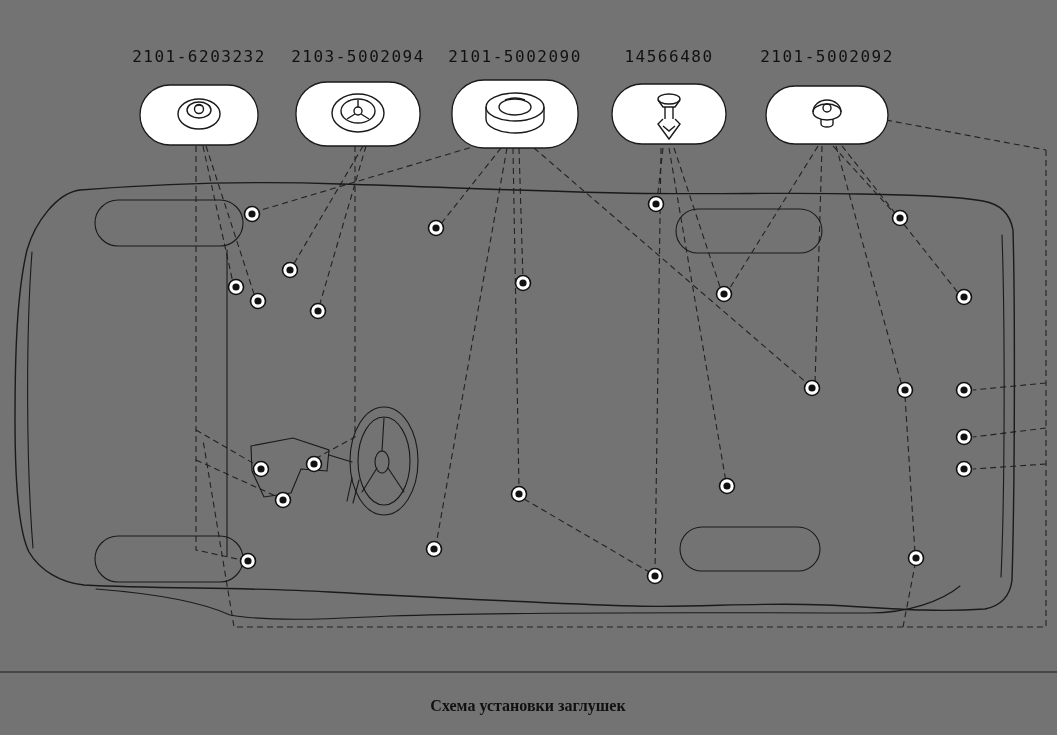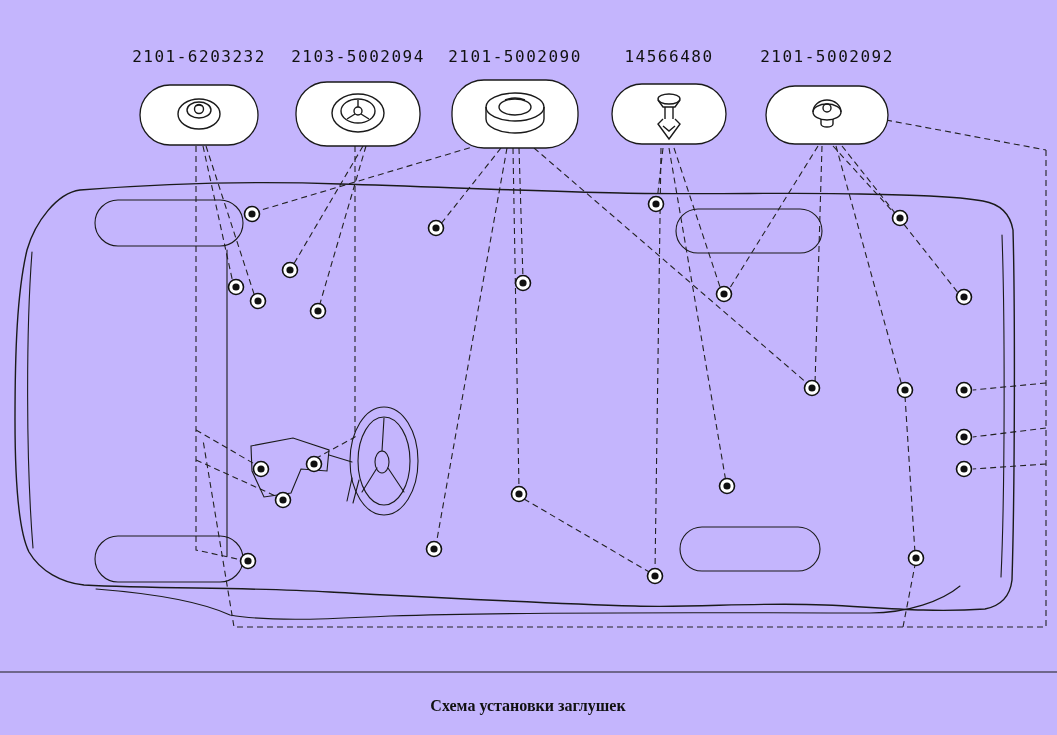--- a/index.html
+++ b/index.html
@@ -1,16 +1,16 @@
 <!DOCTYPE html>
 <html><head>
 <meta charset="utf-8">
 <style>
   html,body{margin:0;padding:0;background:#ffffff;}
-  #page{position:relative;width:1057px;height:735px;background:#c4b5fd;overflow:hidden;
+  #page{position:relative;width:1057px;height:735px;background:#737373;overflow:hidden;
         font-family:"Liberation Sans",sans-serif;}
   svg{display:block;}
   .part-label{font-family:"DejaVu Sans Mono",monospace;font-size:16px;letter-spacing:1.5px;fill:#111;}
   .caption{font-family:"Liberation Serif",serif;font-weight:bold;font-size:16px;fill:#111;}
   .callout{fill:#ffffff;stroke:#1a1a1a;stroke-width:1.3;}
   .body-line{fill:none;stroke:#1a1a1a;stroke-width:1.4;stroke-linejoin:round;stroke-linecap:round;}
   .thin-line{fill:none;stroke:#1a1a1a;stroke-width:1.1;stroke-linecap:round;}
   .icon-line{fill:none;stroke:#1a1a1a;stroke-width:1.4;}
   #leaders-layer polyline{fill:none;stroke:#222222;stroke-width:1.1;stroke-dasharray:6 4;}
   .marker-ring{fill:#ffffff;stroke:#111111;stroke-width:1.6;}

